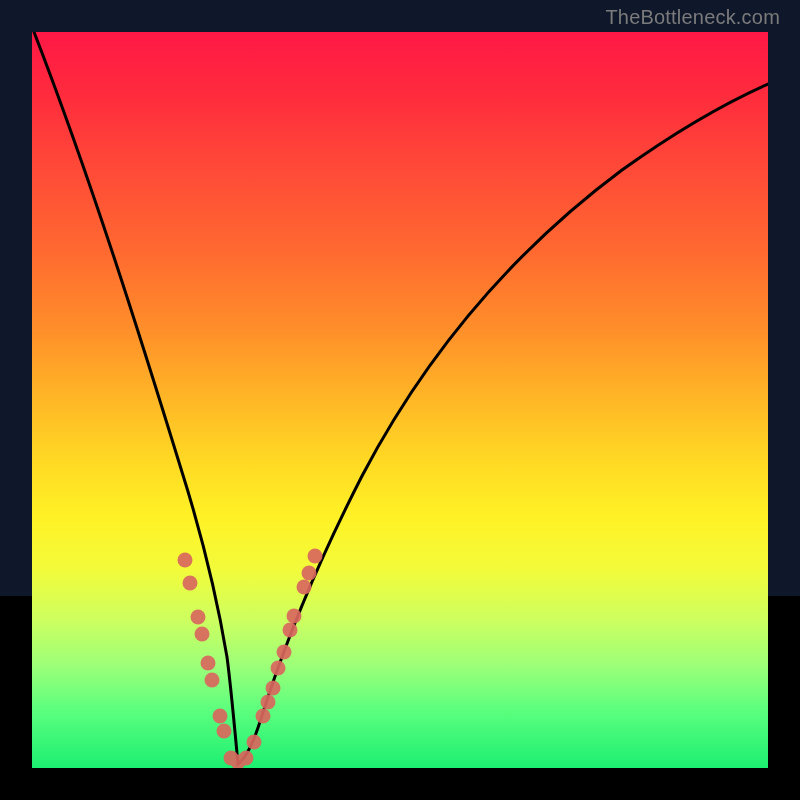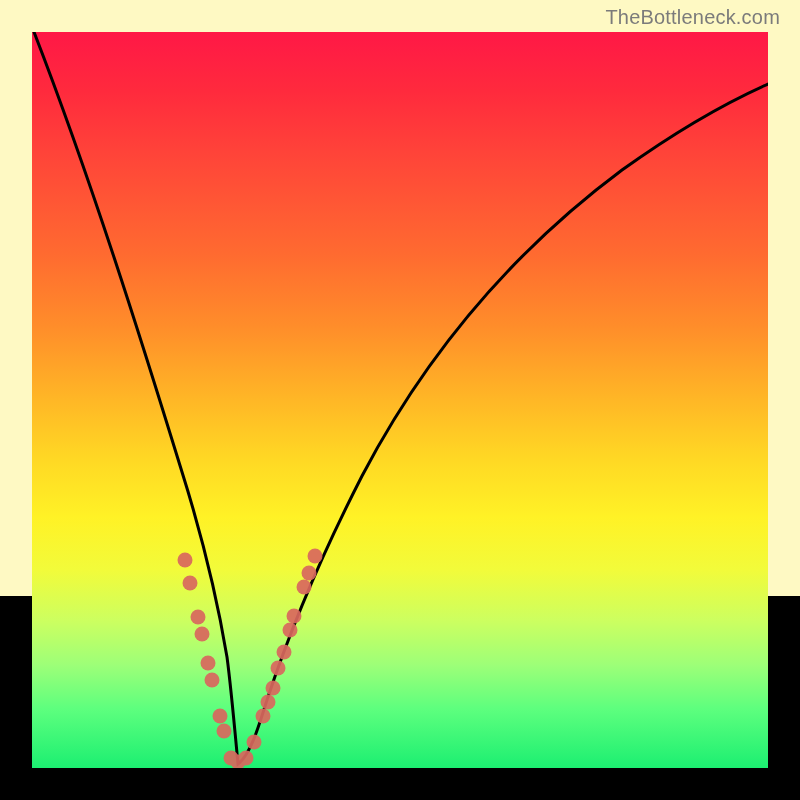--- a/index.html
+++ b/index.html
@@ -9,21 +9,21 @@
     height: 800px;
     overflow: hidden;
     background: #000;
     font-family: Arial, Helvetica, sans-serif;
   }
 
   .wrap {
     position: relative;
     width: 800px;
     height: 596px;
-    background: #fef9c3;
+    background: #0f172a;
   }
 
   
   .plot {
     position: absolute;
     left: 32px;
     top: 32px;
     width: 736px;
     height: 736px;
     

